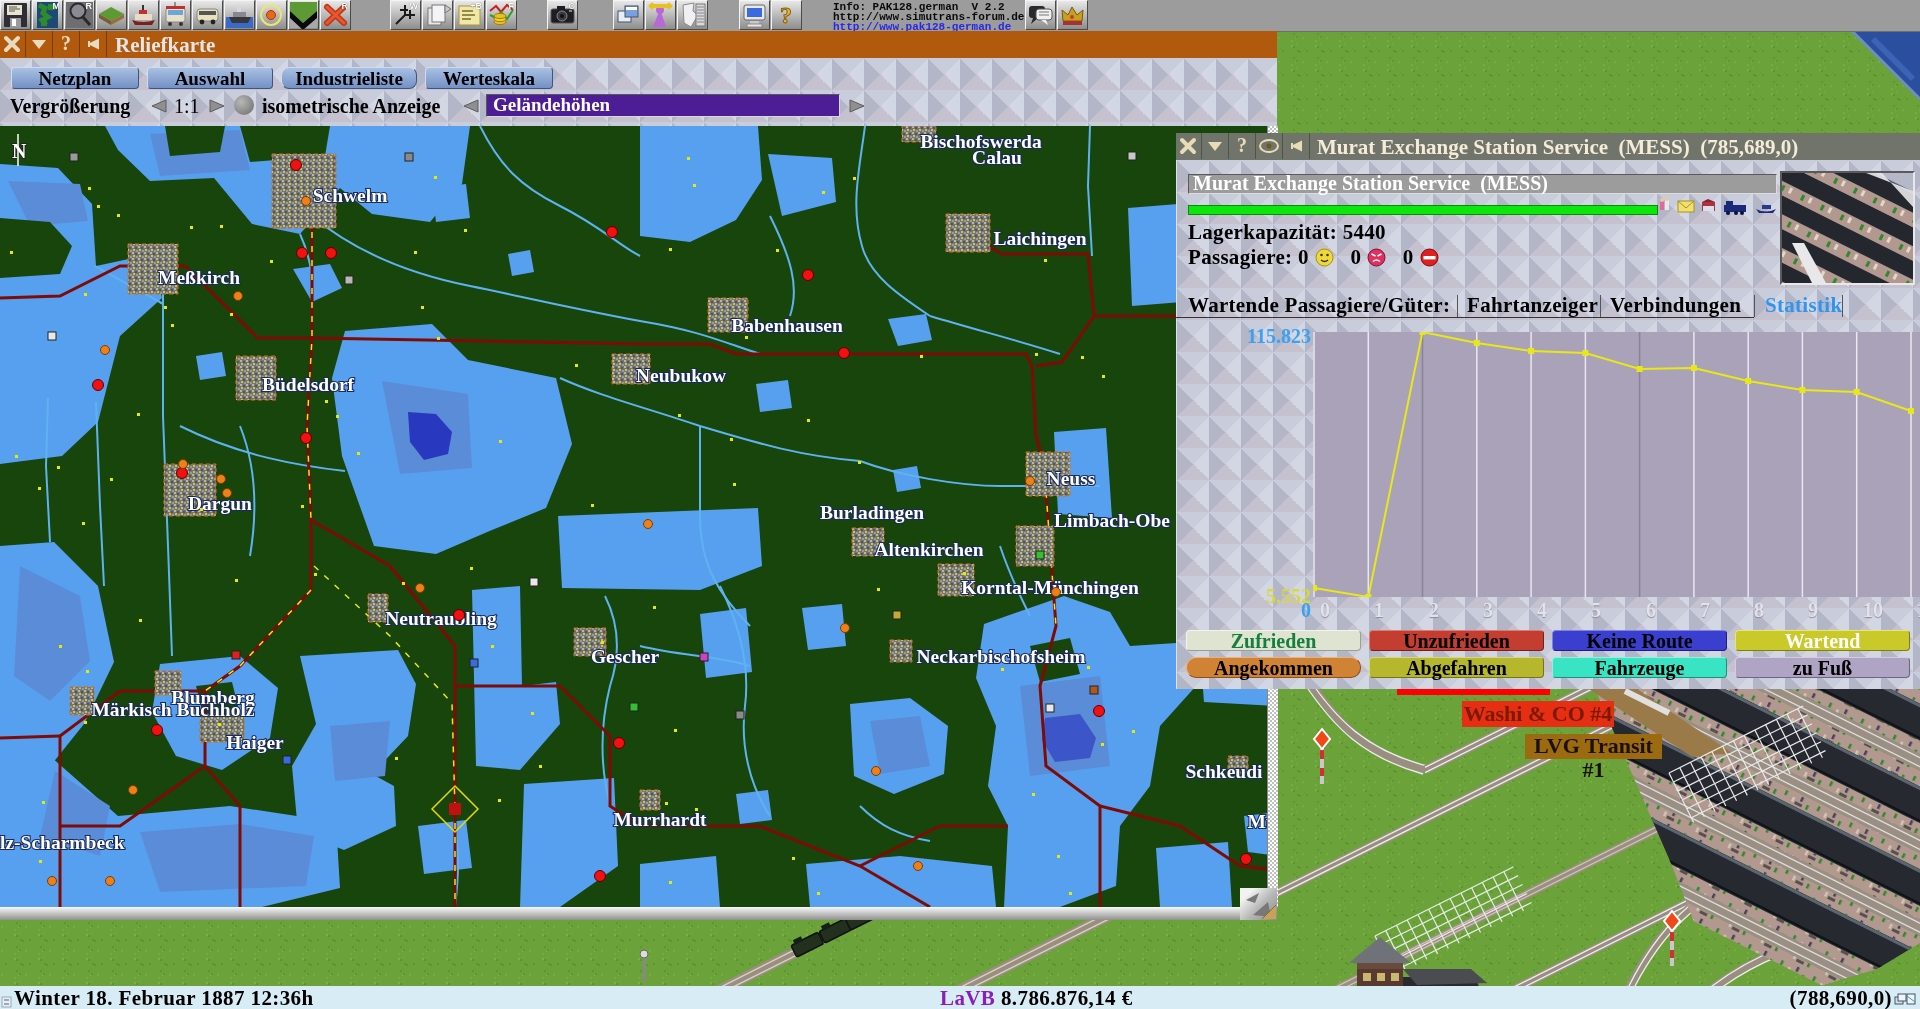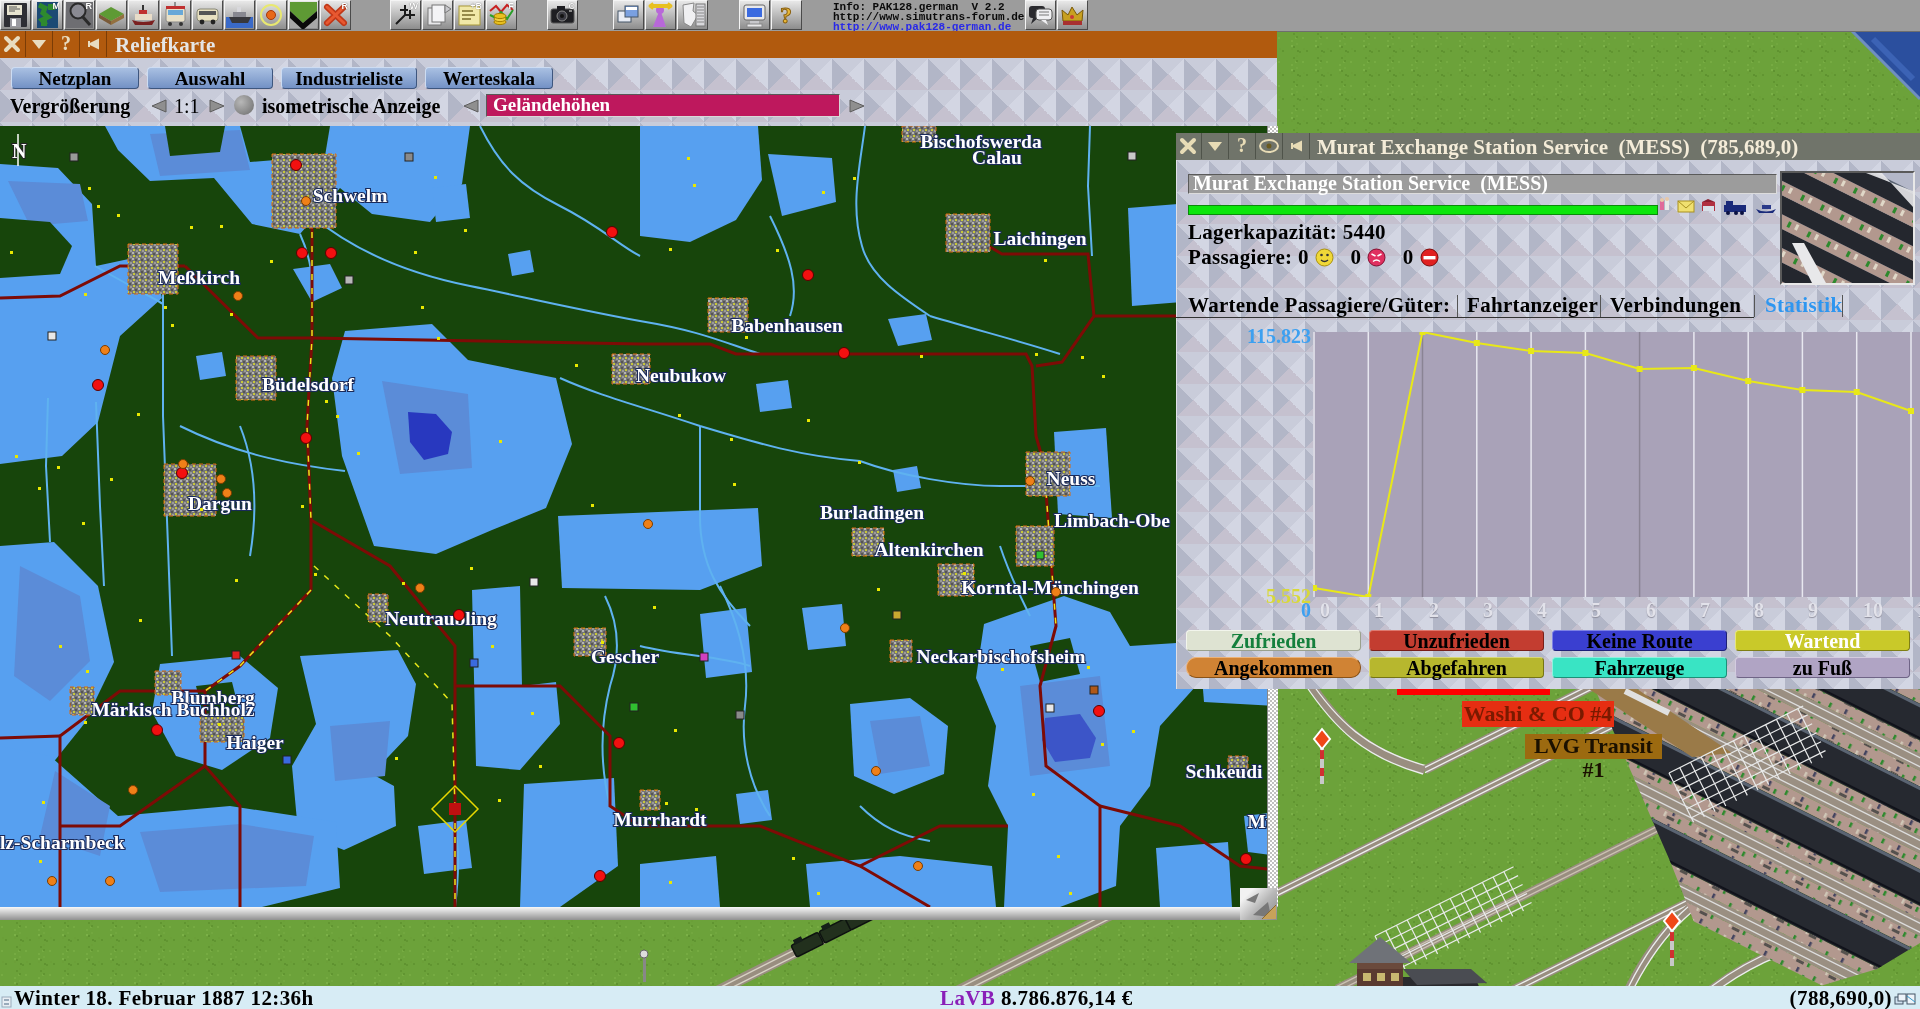--- a/index.html
+++ b/index.html
@@ -427,37 +427,37 @@
     <div class="tbarbtn" style="left:81px;"><svg width="25" height="26">
           <path d="M17 9 L17 17 L9 13 Z M8 10 L8 16" stroke="#e8dcc0" stroke-width="2" fill="#e8dcc0"></path>
         </svg></div>
     <div class="abs wtitle" style="left:115px;top:2px;color:#e5e5e5;">Reliefkarte</div>
   </div>
 
   <div class="abs diamond" style="left:0;top:27px;width:1277px;height:68px;"></div>
 
   <div class="mapbtn" style="left:11px;top:36px;width:128px;">Netzplan</div>
   <div class="mapbtn" style="left:147px;top:36px;width:126px;">Auswahl</div>
-  <div class="mapbtn" style="left:281px;top:36px;width:136px;">Industrieliste</div>
+  <div class="mapbtn" style="left:281px;top:36px;width:136px;border-radius:8px;">Industrieliste</div>
   <div class="mapbtn" style="left:425px;top:36px;width:128px;">Werteskala</div>
 
   <div class="abs" style="left:10px;top:64px;font-weight:bold;font-size:20px;color:#000;">Vergrößerung</div>
   <div class="abs" style="left:148px;top:67px;"><svg width="22" height="16">
         <path d="M18 2 L18 14 L4 8 Z" fill="#8f8f8f" stroke="#5c5c5c"></path>
       </svg></div>
   <div class="abs" style="left:174px;top:64px;font-weight:normal;font-size:20px;">1:1</div>
   <div class="abs" style="left:206px;top:67px;"><svg width="22" height="16">
         <path d="M4 2 L4 14 L18 8 Z" fill="#8f8f8f" stroke="#5c5c5c"></path>
       </svg></div>
   <div class="abs" style="left:234px;top:64px;width:20px;height:20px;border-radius:50%;background:radial-gradient(circle at 7px 7px,#b8b8b8,#6a6a6a);"></div>
   <div class="abs" style="left:262px;top:64px;font-weight:bold;font-size:20px;">isometrische Anzeige</div>
   <div class="abs" style="left:460px;top:67px;"><svg width="22" height="16">
         <path d="M18 2 L18 14 L4 8 Z" fill="#8f8f8f" stroke="#5c5c5c"></path>
       </svg></div>
-  <div class="abs" style="left:486px;top:63px;width:354px;height:23px;background:#be185d;border:1px solid;border-color:#585858 #d8d8d8 #d8d8d8 #585858;box-sizing:border-box;font-weight:bold;font-size:19px;color:#fff;padding-left:6px;line-height:20px;">Geländehöhen</div>
+  <div class="abs" style="left:486px;top:63px;width:354px;height:23px;background:#4c1d95;border:1px solid;border-color:#585858 #d8d8d8 #d8d8d8 #585858;box-sizing:border-box;font-weight:bold;font-size:19px;color:#fff;padding-left:6px;line-height:20px;">Geländehöhen</div>
   <div class="abs" style="left:846px;top:67px;"><svg width="22" height="16">
         <path d="M4 2 L4 14 L18 8 Z" fill="#8f8f8f" stroke="#5c5c5c"></path>
       </svg></div>
 
   <div class="abs" style="left:0;top:95px;width:1267px;height:781px;overflow:hidden;" id="mapwrap"><svg width="1267" height="781" viewBox="0 0 1267 781">
         <rect width="1267" height="781" fill="#17450b"></rect>
         <polygon points="105,0 470,0 462,58 430,96 372,88 340,62 300,108 252,98 214,52 150,55 118,24" fill="#57a0f0"></polygon>
         <polygon points="0,38 58,42 92,78 96,140 152,128 162,172 120,210 98,296 62,330 0,338" fill="#57a0f0"></polygon>
         <polygon points="293,143 330,138 342,162 312,176" fill="#57a0f0"></polygon>
         <polygon points="345,205 432,198 468,234 556,252 572,318 546,382 492,404 436,428 374,420 342,330 332,252" fill="#57a0f0"></polygon>

